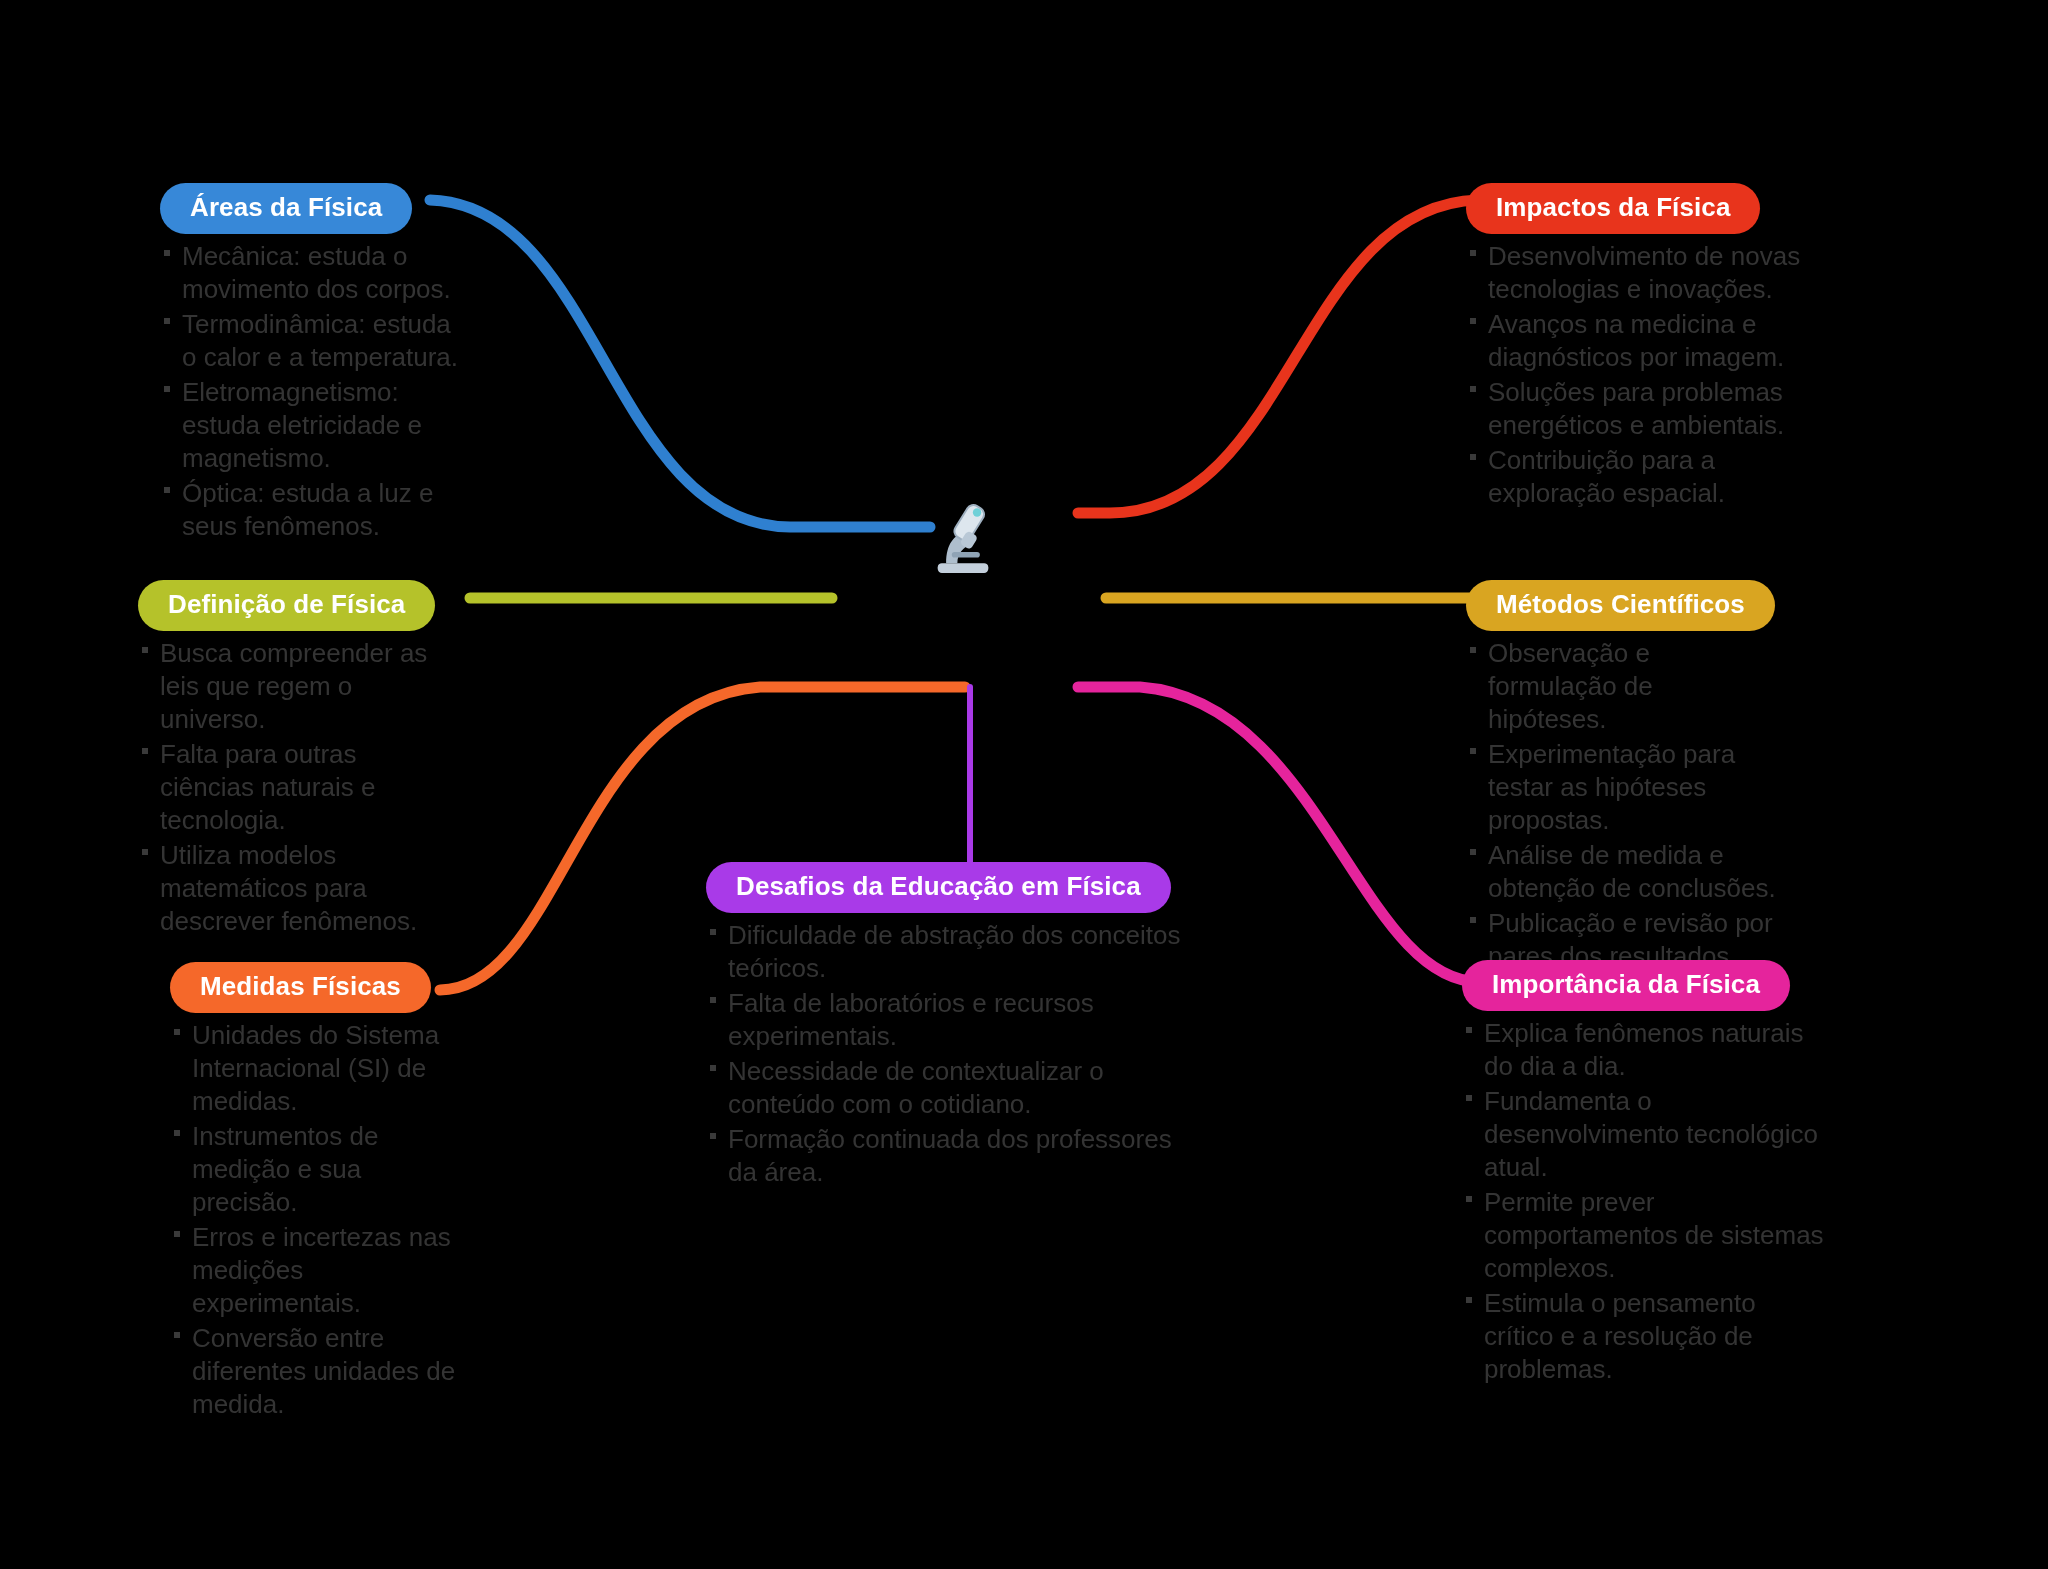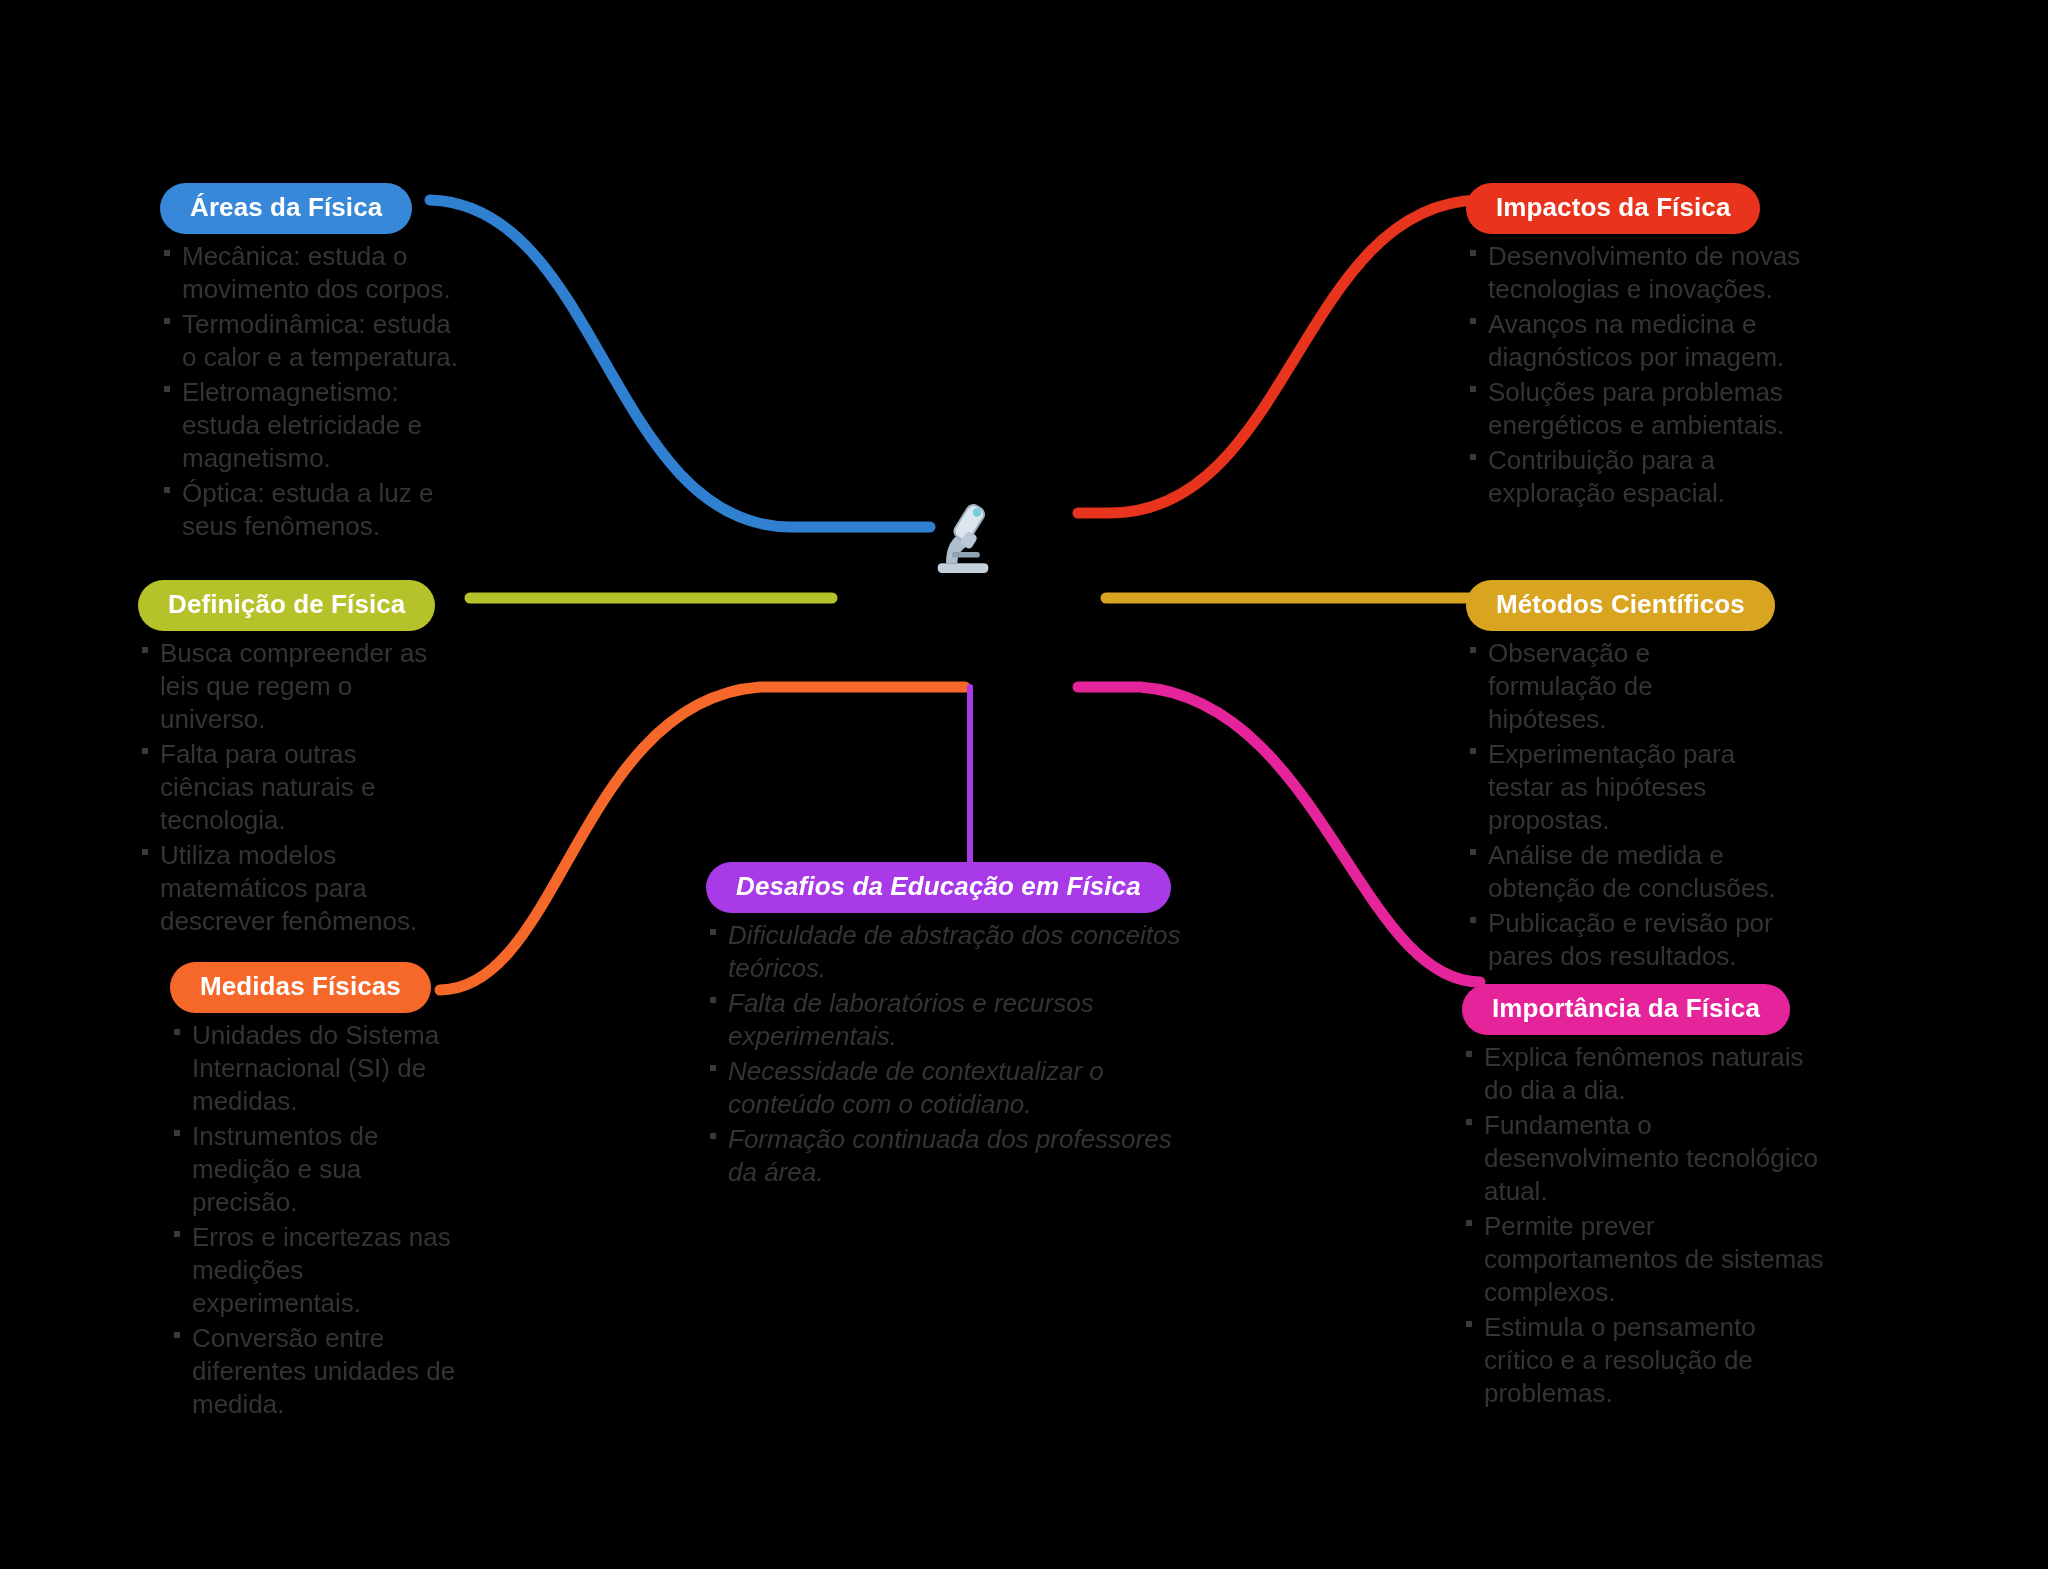--- a/index.html
+++ b/index.html
@@ -46,22 +46,22 @@
     width:6px;height:6px;
     background:#3a3a3a;
   }
 
   
   #n-areas      {left:160px; top:183px;}
   #n-impactos   {left:1466px;top:183px;}
   #n-definicao  {left:138px; top:580px;}
   #n-metodos    {left:1466px;top:580px;}
   #n-medidas    {left:170px; top:962px;}
-  #n-importancia{left:1462px;top:984px;}
-  #n-desafios   {left:706px; top:862px;font-style:italic;}
+  #n-importancia{left:1462px;top:960px;}
+  #n-desafios   {left:706px; top:862px;}
 
   #n-desafios .bullets{max-width:480px;}
   #n-areas .bullets{max-width:300px;}
   #n-impactos .bullets{max-width:340px;}
   #n-definicao .bullets{max-width:300px;}
   #n-metodos .bullets{max-width:310px;}
   #n-medidas .bullets{max-width:300px;}
   #n-importancia .bullets{max-width:370px;}
 
   

